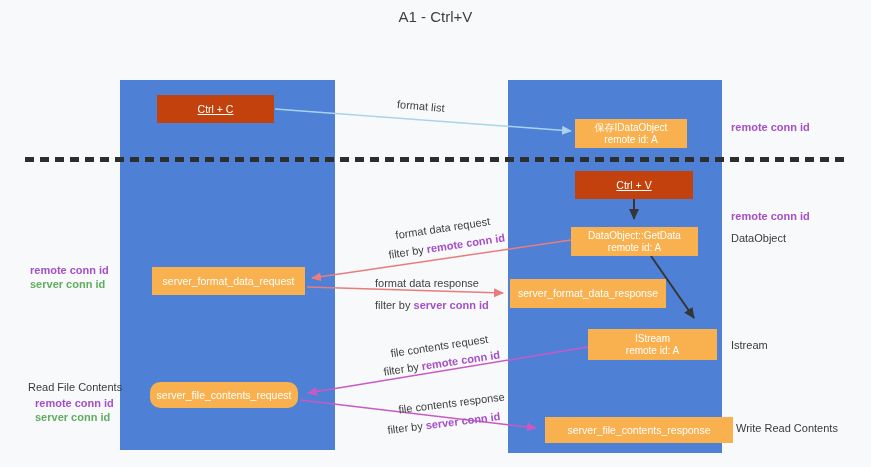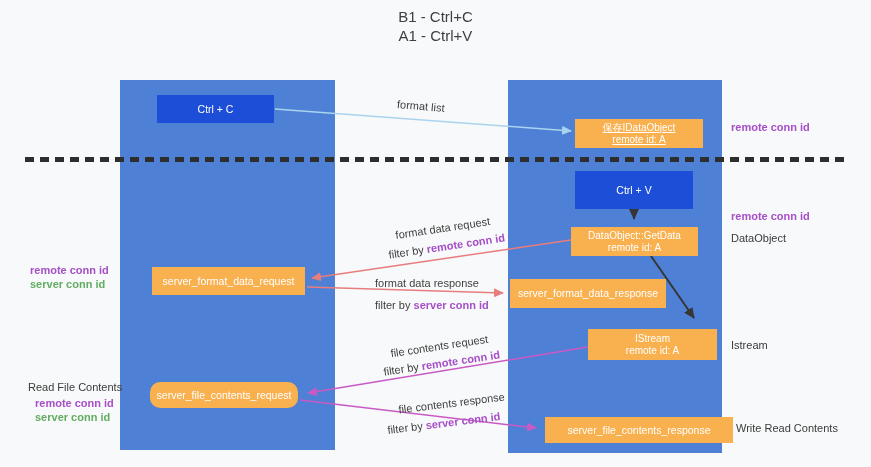--- a/index.html
+++ b/index.html
@@ -48,25 +48,25 @@
     display: flex;
     flex-direction: column;
     align-items: center;
     justify-content: center;
     color: #fff;
     font-size: 10.5px;
     line-height: 13px;
     text-align: center;
     white-space: nowrap;
   }
-  .node.green  { background: #1d4ed8; }
+  .node.green  { background: #c2410c; text-decoration: underline; }
   .node.orange { background: #f9b04e; }
   .node-ctrl-c   { left: 157px; top: 95px;  width: 117px; height: 28px; }
-  .node-save-obj { left: 575px; top: 119px; width: 128px; height: 29px; font-size: 10px; line-height: 12px; text-decoration: underline; }
-  .node-ctrl-v   { left: 575px; top: 171px; width: 118px; height: 38px; }
+  .node-save-obj { left: 575px; top: 119px; width: 112px; height: 29px; font-size: 10px; line-height: 12px; }
+  .node-ctrl-v   { left: 575px; top: 171px; width: 118px; height: 28px; }
   .node-getdata  { left: 571px; top: 227px; width: 127px; height: 29px; font-size: 10px; line-height: 12px; }
   .node-fmt-req  { left: 152px; top: 267px; width: 153px; height: 28px; }
   .node-fmt-resp { left: 510px; top: 279px; width: 156px; height: 29px; }
   .node-istream  { left: 588px; top: 329px; width: 129px; height: 31px; font-size: 10px; line-height: 12px; }
   .node-file-req  { left: 150px; top: 382px; width: 148px; height: 26px; border-radius: 10px; }
   .node-file-resp { left: 545px; top: 417px; width: 188px; height: 26px; }
   svg.edges { position: absolute; left: 0; top: 0; pointer-events: none; }
   .edge-label {
     position: absolute;
     font-size: 11px;
@@ -85,21 +85,20 @@
   }
   .purple-bold { color: #a64fc8; font-weight: bold; }
   .green-bold  { color: #61ad61; font-weight: bold; }
 </style>
 </head>
 <body>
 
 <div class="canvas">
 
   <div class="title-block">
-    <div>B1 - Ctrl+C</div>
     <div>A1 - Ctrl+V</div>
   </div>
 
   <div class="lane-header left">
     <div>B1</div>
     <div>connection</div>
   </div>
   <div class="lane-header right">
     <div>A1</div>
   </div>

